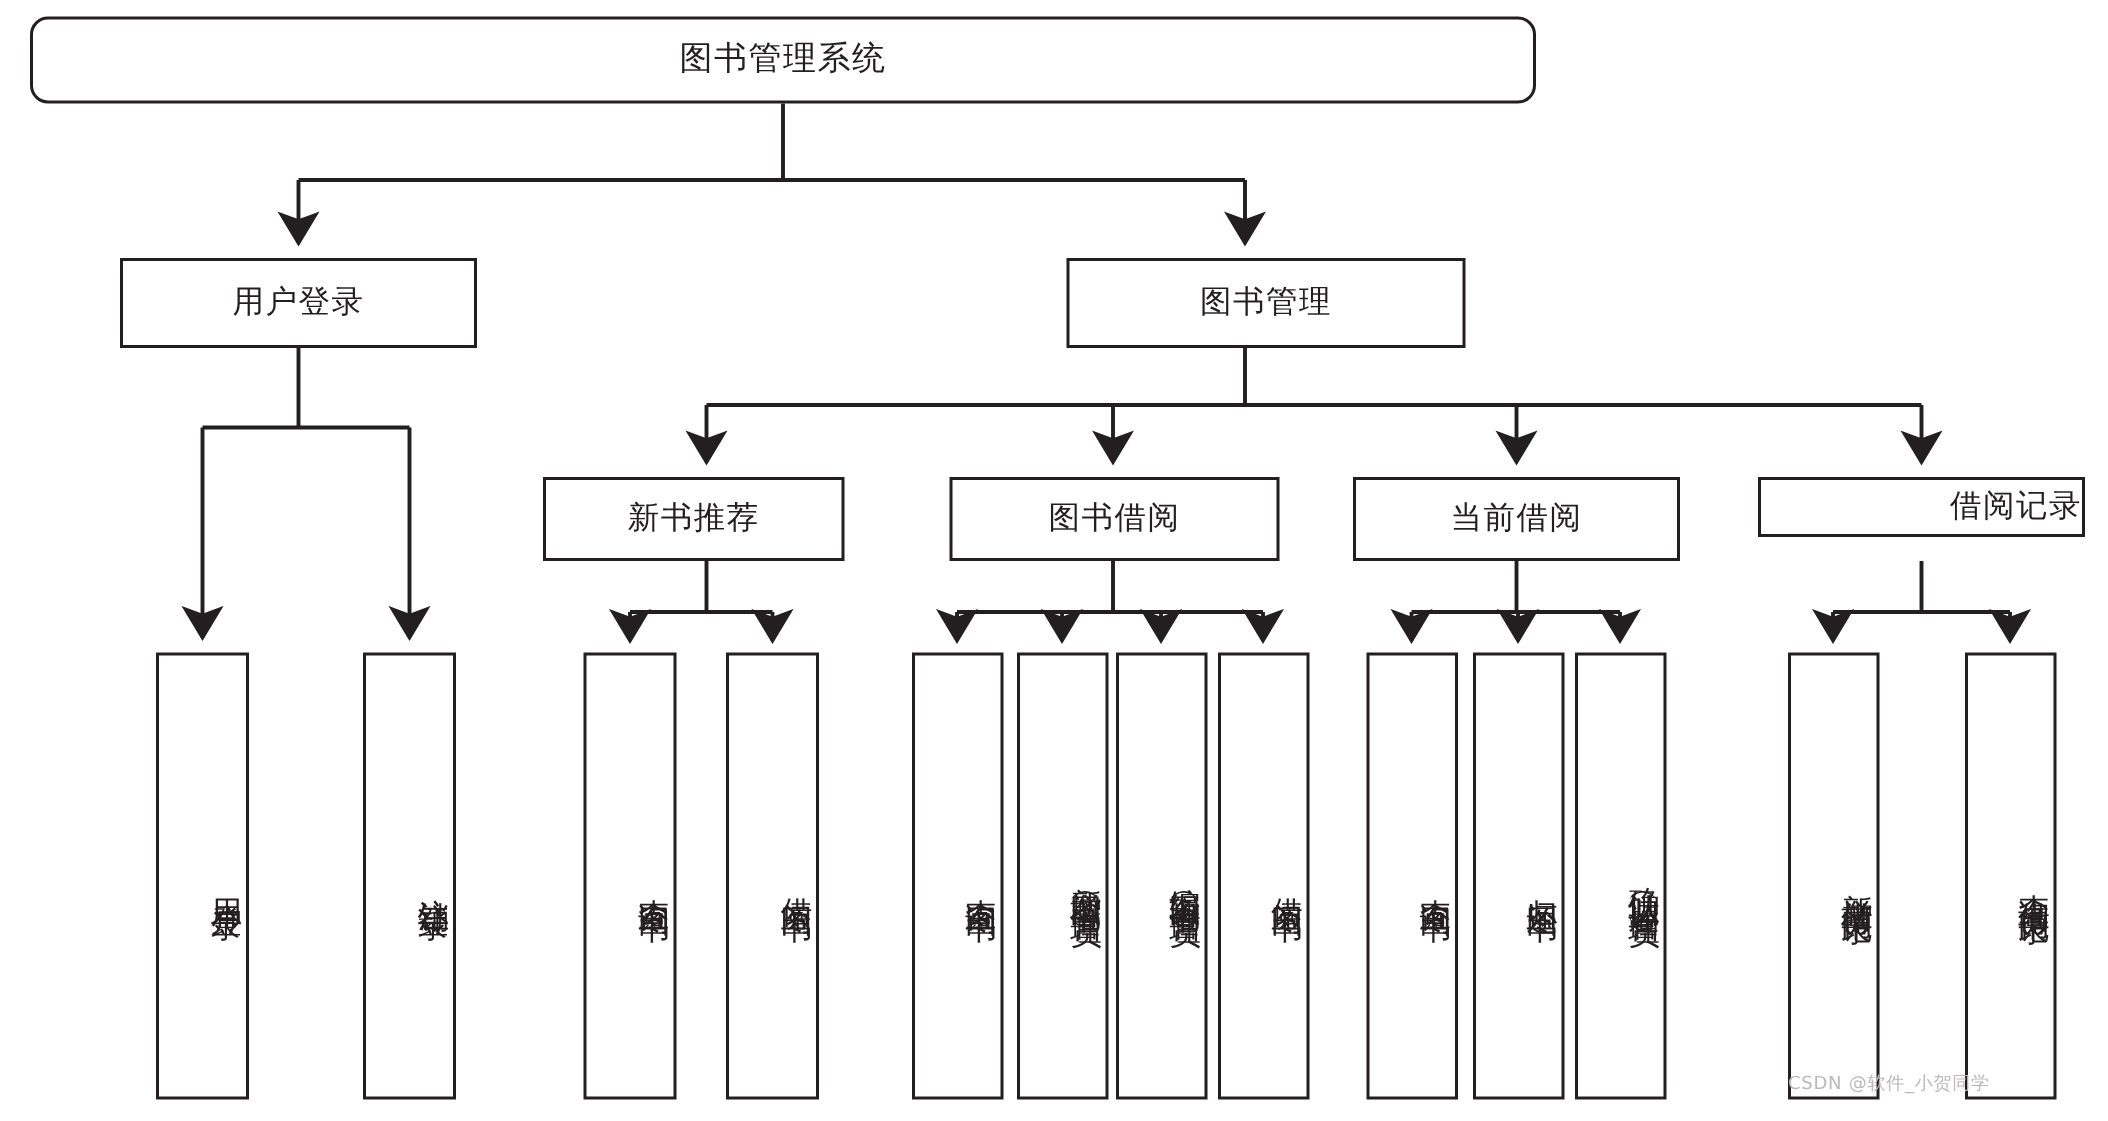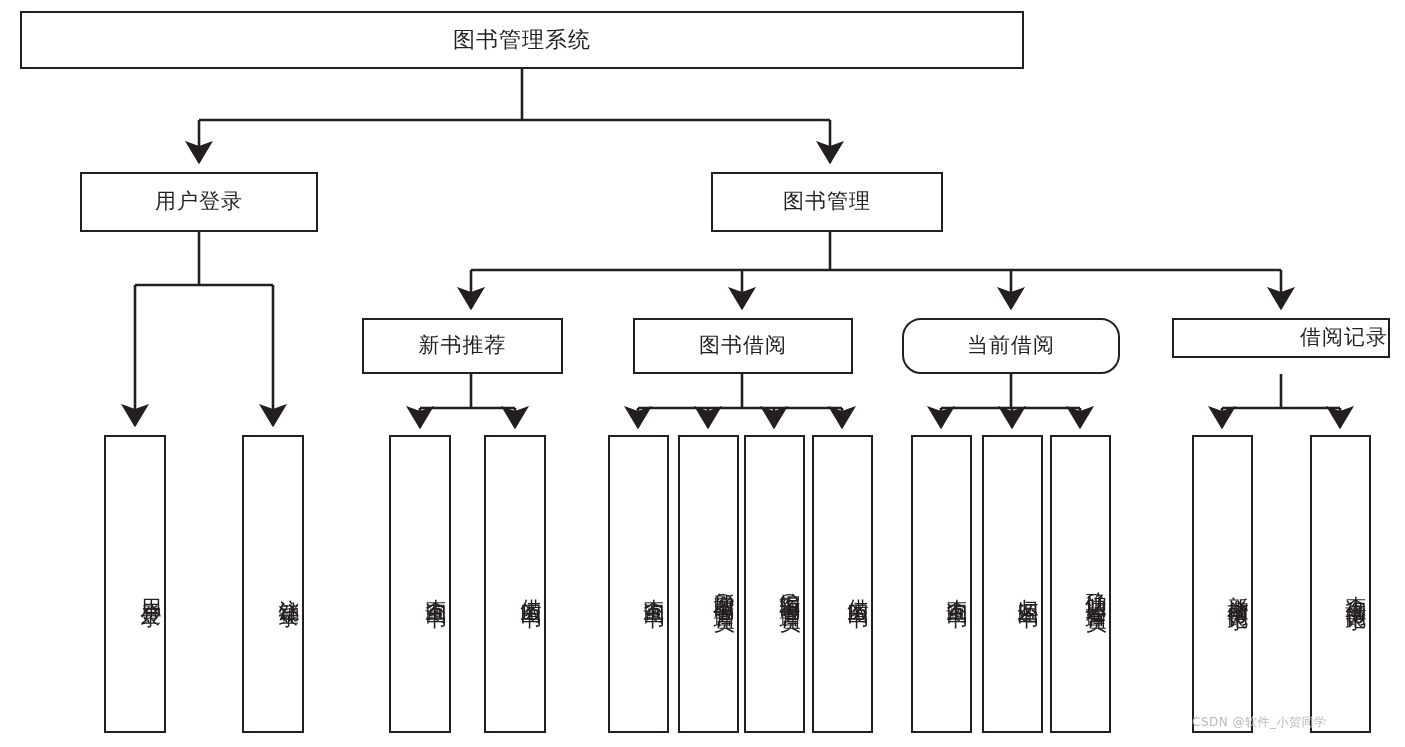--- a/index.html
+++ b/index.html
@@ -116,40 +116,40 @@
       <path d="M 1012 408 L 1012 427" marker-end="url(#arrow)"></path>
       <path d="M 1080 408 L 1080 427" marker-end="url(#arrow)"></path>
 
       <path d="M 1281 374 L 1281 408"></path>
       <path d="M 1222 408 L 1340 408"></path>
       <path d="M 1222 408 L 1222 427" marker-end="url(#arrow)"></path>
       <path d="M 1340 408 L 1340 427" marker-end="url(#arrow)"></path>
     </g>
   </svg>
 
-  <div class="node node-h node-root" id="root-node" style="left: 20px; top: 11px; width: 1004px; height: 58px;">
+  <div class="node node-h node-root" id="root-node" style="left: 20px; top: 11px; width: 1004px; height: 58px; border-radius: 12px;">
     <span>图书管理系统</span>
   </div>
 
   <div id="level2-layer">
       <div class="node node-h" style="left: 80px; top: 172px; width: 238px; height: 60px;">
         <span>用户登录</span>
       </div>
-      <div class="node node-h" style="left: 711px; top: 172px; width: 232px; height: 60px;">
+      <div class="node node-h" style="left: 711px; top: 172px; width: 266px; height: 60px;">
         <span>图书管理</span>
       </div>
     </div>
   <div id="level3-layer">
       <div class="node node-h" style="left: 362px; top: 318px; width: 201px; height: 56px;">
         <span>新书推荐</span>
       </div>
       <div class="node node-h" style="left: 633px; top: 318px; width: 220px; height: 56px;">
         <span>图书借阅</span>
       </div>
-      <div class="node node-h" style="left: 902px; top: 318px; width: 218px; height: 56px; border-radius: 19px;">
+      <div class="node node-h" style="left: 902px; top: 318px; width: 218px; height: 56px;">
         <span>当前借阅</span>
       </div>
       <div class="node node-h" style="left: 1172px; top: 318px; width: 218px; height: 40px; justify-content: flex-end;">
         <span>借阅记录</span>
       </div>
     </div>
   <div id="leaf-layer">
       <div class="node node-v" style="left: 104px; top: 435px; width: 62px; height: 298px;">
         <span>用户登录</span>
       </div>

